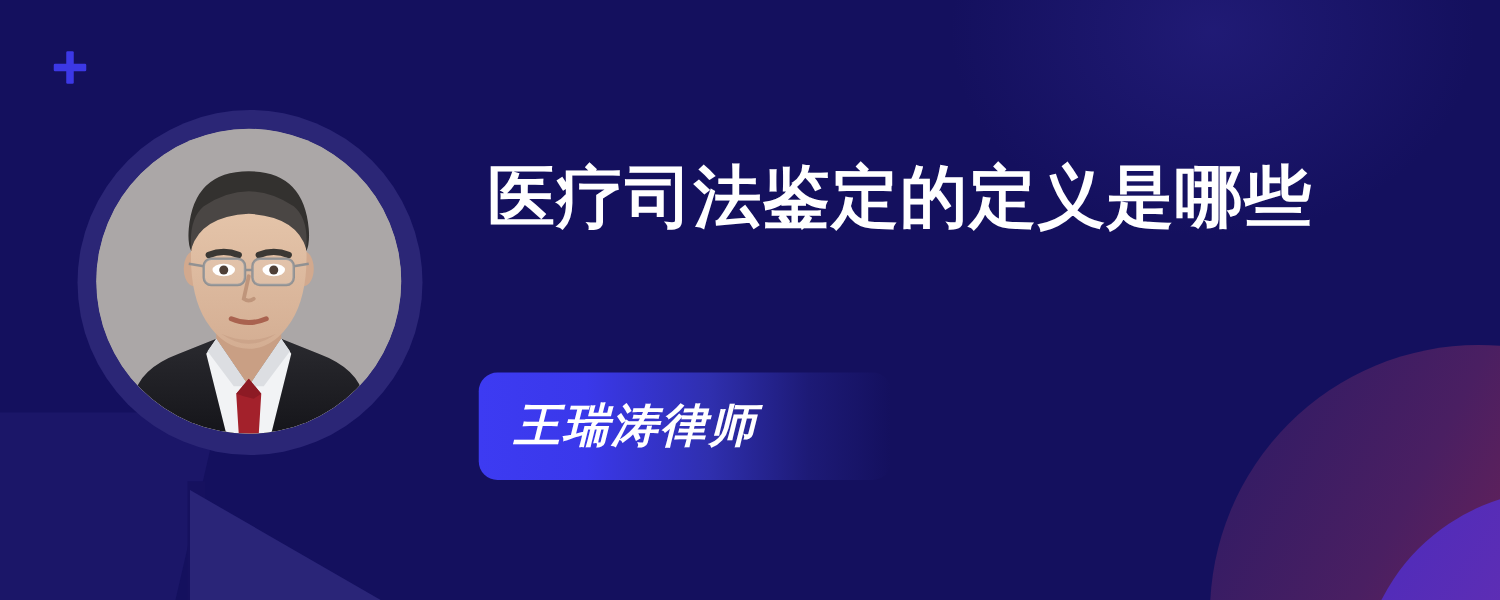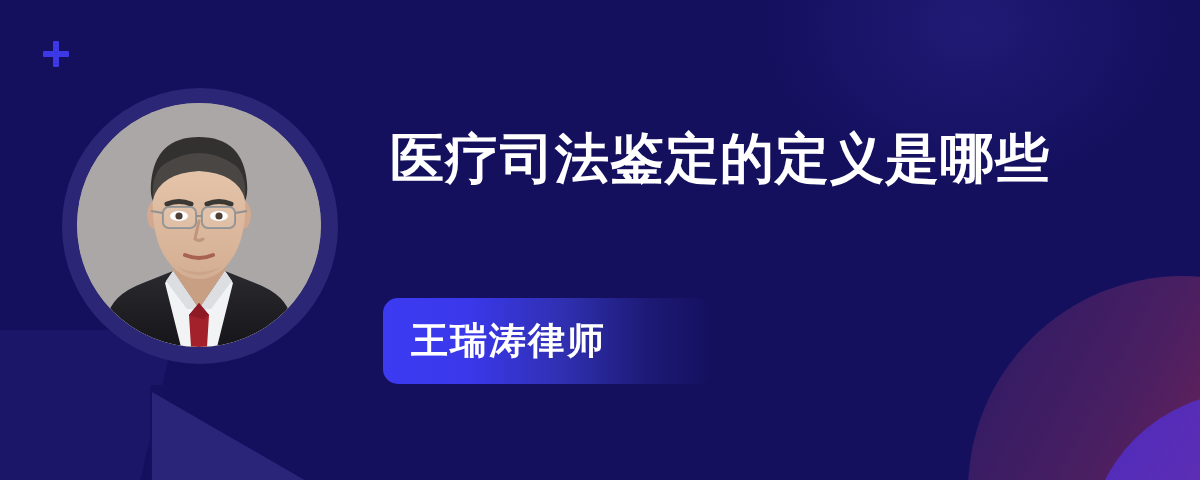--- a/index.html
+++ b/index.html
@@ -142,20 +142,21 @@
   }
   .headline {
     margin: 0;
     color: #ffffff;
     font-size: 54px;
     font-weight: 700;
     line-height: 76px;
     letter-spacing: 1px;
     width: 690px;
     white-space: normal;
+    font-family: Liberation Serif, serif;
   }
 
   .badge-wrap {
     position: absolute;
     left: 383px;
     top: 298px;
     width: 330px;
     height: 86px;
   }
   .badge {
@@ -168,20 +169,21 @@
     position: absolute;
     left: 28px;
     top: 0;
     height: 86px;
     display: flex;
     align-items: center;
     color: #ffffff;
     font-size: 37px;
     font-weight: 700;
     letter-spacing: 2px;
+    font-style: italic;
   }
 </style>
 </head>
 <body>
 
 <div class="banner">
 
   <div class="bg-layer">
     <div class="shape-glow"></div>
     <div class="shape-left-band"></div>

